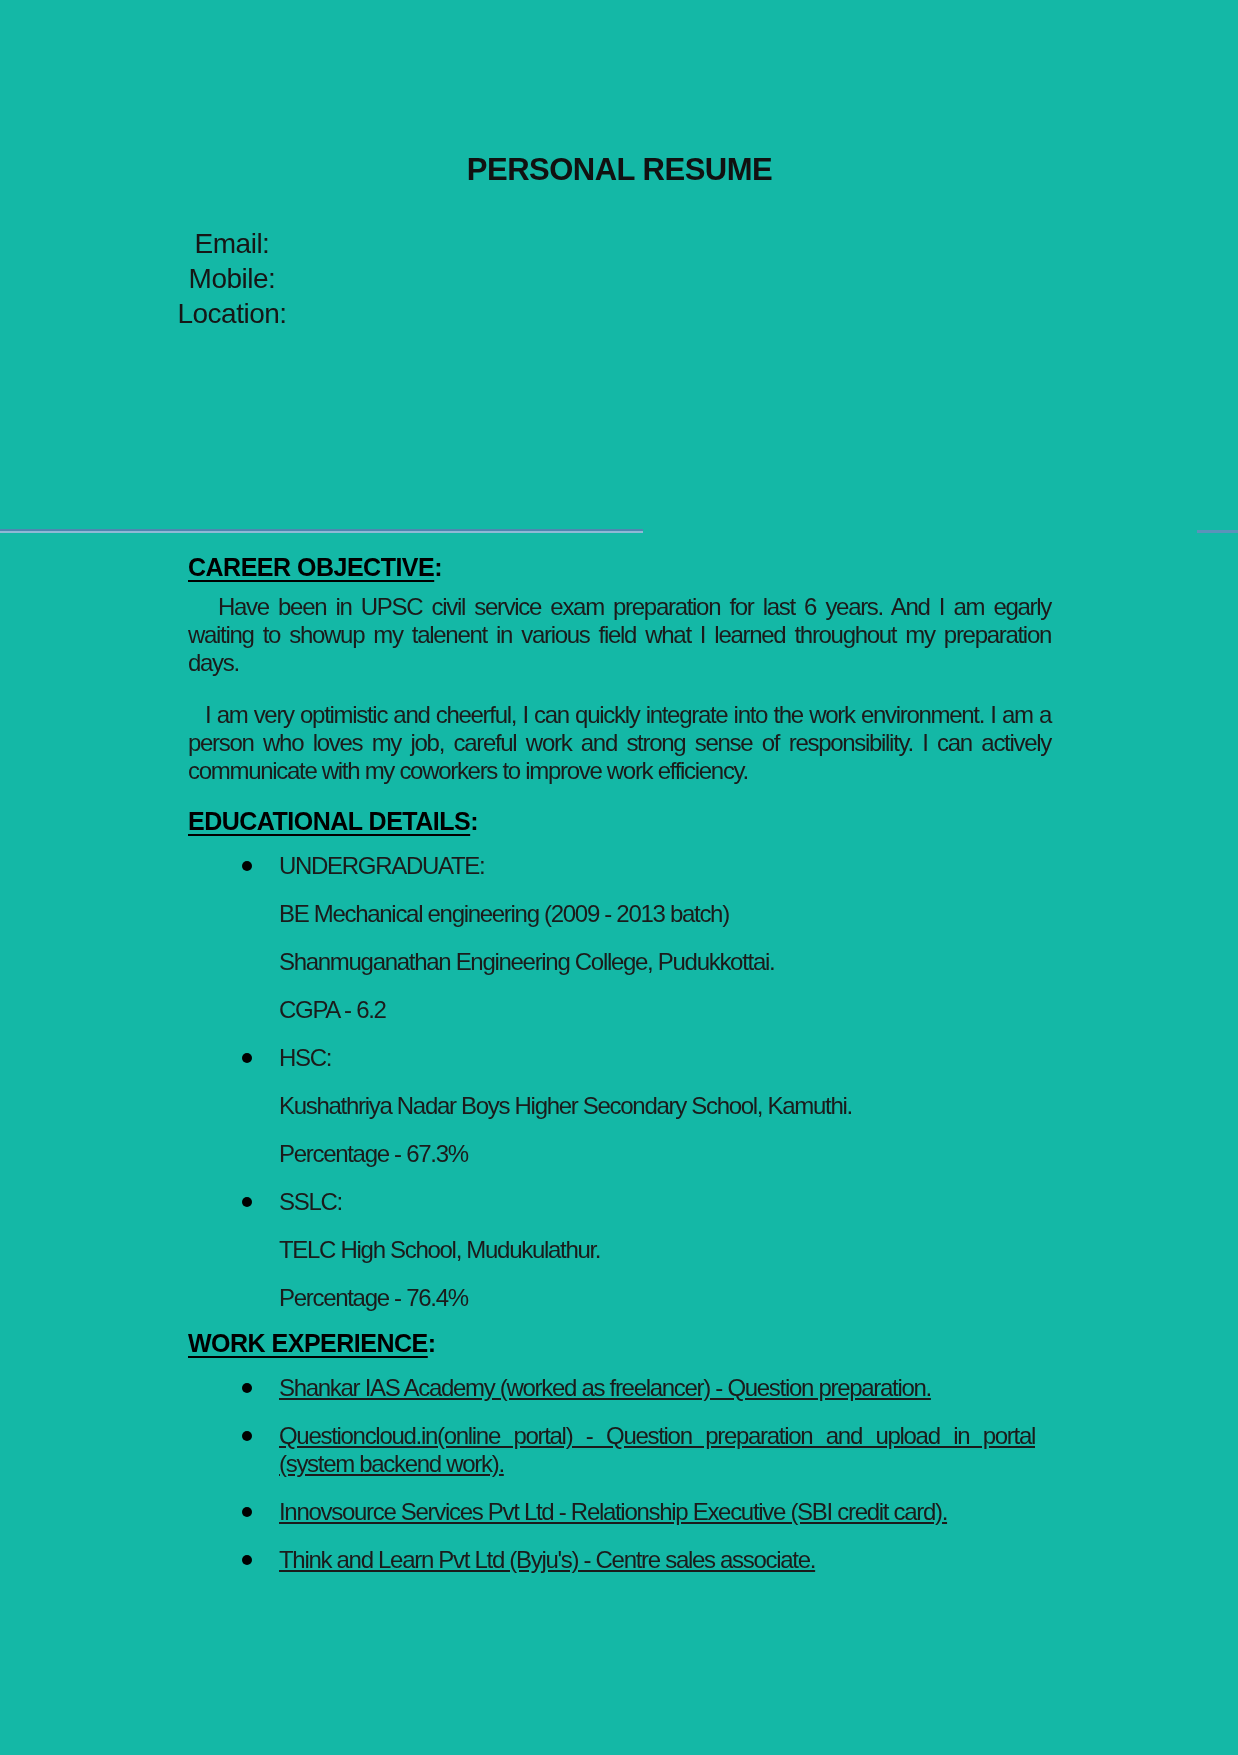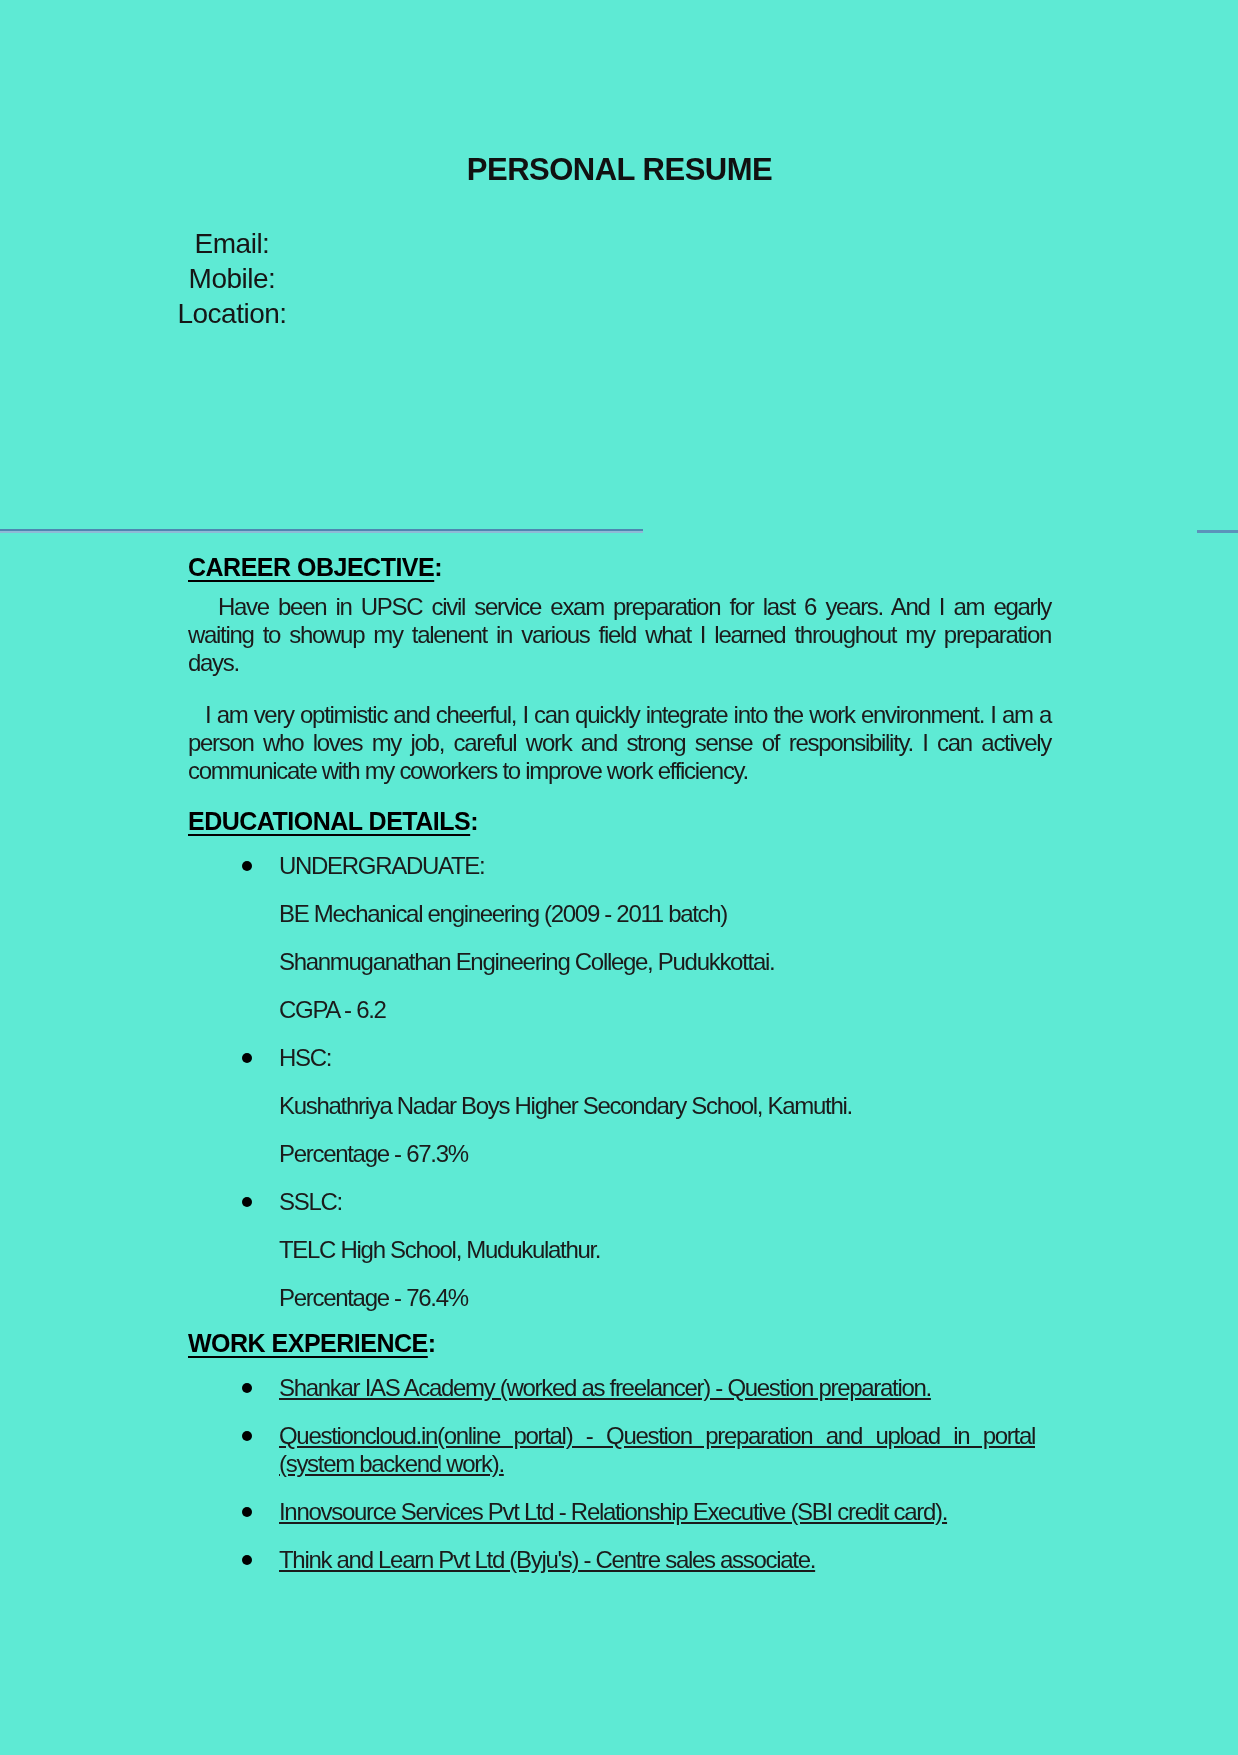--- a/index.html
+++ b/index.html
@@ -1,19 +1,19 @@
 <!DOCTYPE html>
 <html><head>
 <meta charset="utf-8">
 <style>
   html,body{margin:0;padding:0;background:#ffffff;}
   .page{
     position:relative;
     width:1238px;height:1755px;
-    background:#5eead4;
+    background:#14b8a6;
     font-family:"Liberation Sans","DejaVu Sans",sans-serif;
     color:#1c1c1c;
     overflow:hidden;
   }
   .title{
     position:absolute;top:153px;left:188px;width:863px;
     text-align:center;
     font-size:31px;font-weight:700;line-height:34px;
     letter-spacing:-0.5px;color:#111;
     white-space:nowrap;
@@ -87,21 +87,21 @@
     <p class="p-ind-2">I am very optimistic and cheerful, I can quickly integrate into the work environment. I am a person who loves my job, careful work and strong sense of responsibility. I can actively communicate with my coworkers to improve work efficiency.</p>
 
     <h2><span class="u">EDUCATIONAL DETAILS</span><span>:</span></h2>
 
     <div class="list">
 
       <div class="edu-item">
         <div class="li-head">
           <span class="bullet"></span><span>UNDERGRADUATE:</span>
         </div>
-        <div class="li-line">BE Mechanical engineering (2009 - 2011 batch)</div>
+        <div class="li-line">BE Mechanical engineering (2009 - 2013 batch)</div>
         <div class="li-line">Shanmuganathan Engineering College, Pudukkottai.</div>
         <div class="li-line">CGPA - 6.2</div>
       </div>
 
       <div class="edu-item">
         <div class="li-head">
           <span class="bullet"></span><span>HSC:</span>
         </div>
         <div class="li-line">Kushathriya Nadar Boys Higher Secondary School, Kamuthi.</div>
         <div class="li-line">Percentage - 67.3%</div>

